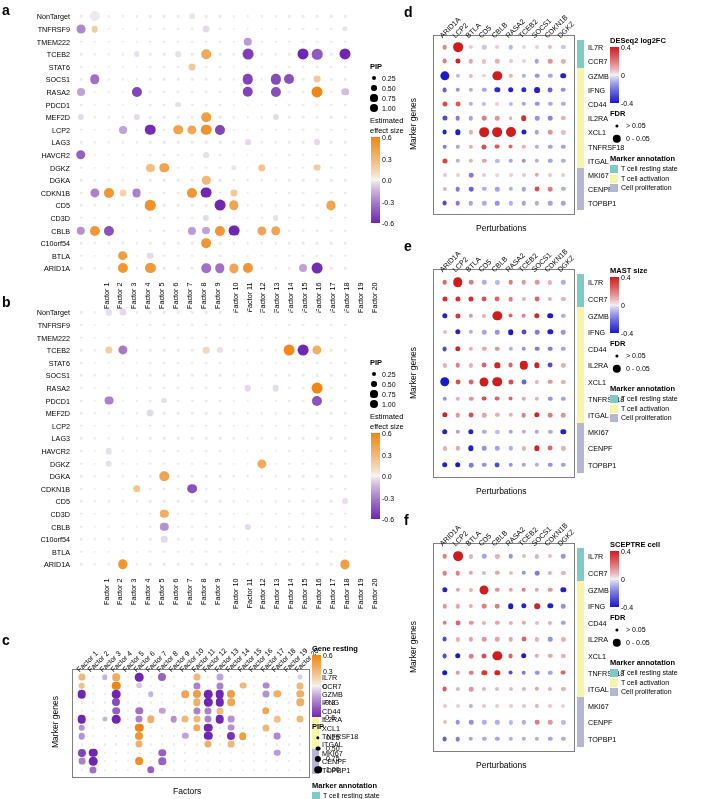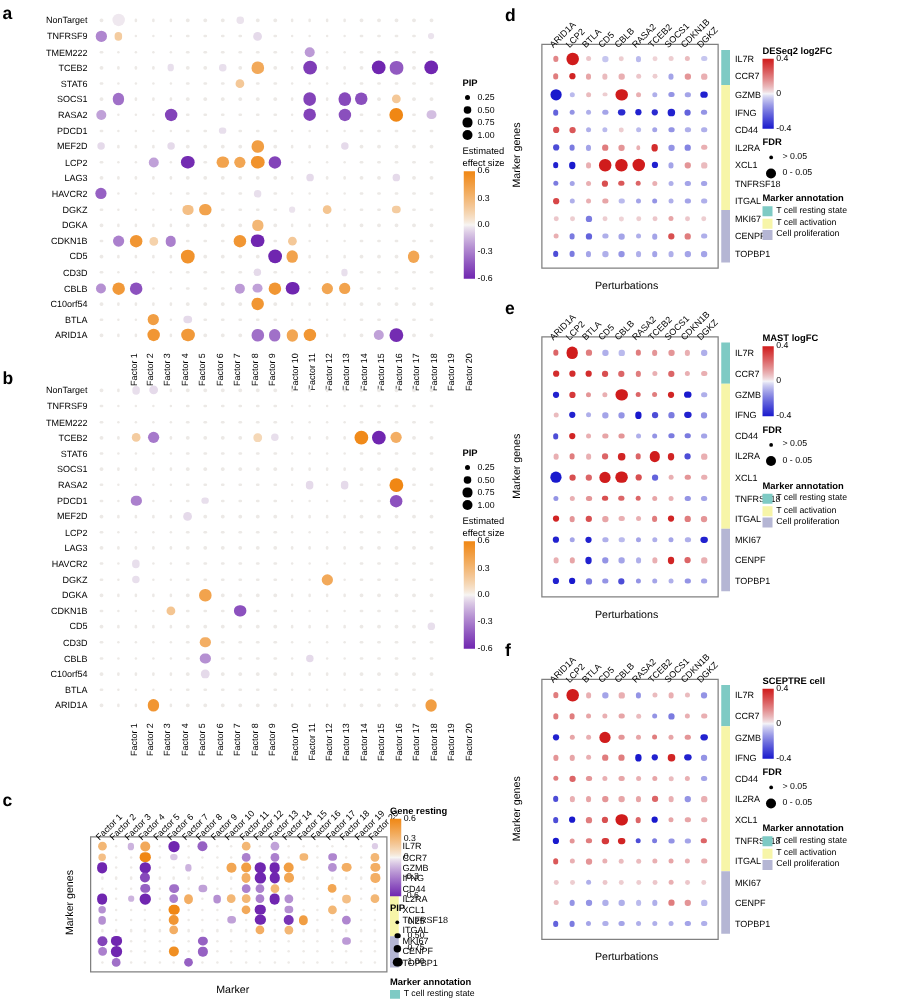--- a/index.html
+++ b/index.html
@@ -1496,21 +1496,21 @@
     <div class="xlab-d" style="left:195.75px;top:665px;">Factor 11</div>
     <div class="xlab-d" style="left:207.25px;top:665px;">Factor 12</div>
     <div class="xlab-d" style="left:218.75px;top:665px;">Factor 13</div>
     <div class="xlab-d" style="left:230.25px;top:665px;">Factor 14</div>
     <div class="xlab-d" style="left:241.75px;top:665px;">Factor 15</div>
     <div class="xlab-d" style="left:253.25px;top:665px;">Factor 16</div>
     <div class="xlab-d" style="left:264.75px;top:665px;">Factor 17</div>
     <div class="xlab-d" style="left:276.25px;top:665px;">Factor 18</div>
     <div class="xlab-d" style="left:287.75px;top:665px;">Factor 19</div>
     <div class="xlab-d" style="left:299.25px;top:665px;">Factor 20</div>
-    <div class="axtitle" style="left:173px;top:785.8px;">Marker</div>
+    <div class="axtitle" style="left:173px;top:785.8px;">Factors</div>
     <div class="axtitle-v" style="left:10px;top:717.4px;width:90px;text-align:center;">Marker genes</div>
     <div class="leg-title" style="position:absolute;left:312px;top:644px;">Gene resting</div>
     <div class="cbar" style="left:312px;top:655px;height:62px;background:linear-gradient(to bottom,#f08714 0.0%,#f08c1d 2.5%,#f19026 5.0%,#f19530 7.5%,#f19939 10.0%,#f19e43 12.5%,#f2a34d 15.0%,#f2a856 17.5%,#f2ad60 20.0%,#f3b26a 22.5%,#f3b775 25.0%,#f3bc7f 27.5%,#f4c18a 30.0%,#f4c695 32.5%,#f4cca0 35.0%,#f5d2ab 37.5%,#f5d8b7 40.0%,#f6dec4 42.5%,#f6e4d1 45.0%,#f6ece0 47.5%,#f7f5f3 50.0%,#ebe3ed 52.5%,#e3d6e9 55.0%,#dbc9e5 57.5%,#d3bee1 60.0%,#ccb3de 62.5%,#c5a8da 65.0%,#be9dd7 67.5%,#b793d3 70.0%,#b189d0 72.5%,#ab80cd 75.0%,#a476ca 77.5%,#9e6dc7 80.0%,#9864c4 82.5%,#925ac1 85.0%,#8c51be 87.5%,#8749bb 90.0%,#8140b8 92.5%,#7b37b6 95.0%,#762fb3 97.5%,#7026b0 100.0%);"></div>
     <div class="cbar-tick" style="left:323px;top:655px;">0.6</div>
     <div class="cbar-tick" style="left:323px;top:670.5px;">0.3</div>
     <div class="cbar-tick" style="left:323px;top:686px;">0</div>
     <div class="cbar-tick" style="left:323px;top:701.5px;">-0.3</div>
     <div class="cbar-tick" style="left:323px;top:717px;">-0.6</div>
     <div class="leg-title" style="position:absolute;left:312px;top:722px;">PIP</div>
     <div style="position:absolute;left:318px;top:738px;width:3.4px;height:3.4px;border-radius:50%;background:#000;transform:translate(-50%,-50%);"></div>
@@ -1838,21 +1838,21 @@
     <div class="xlab-d" style="left:470px;top:265px;">BTLA</div>
     <div class="xlab-d" style="left:483.20000000000005px;top:265px;">CD5</div>
     <div class="xlab-d" style="left:496.40000000000003px;top:265px;">CBLB</div>
     <div class="xlab-d" style="left:509.6px;top:265px;">RASA2</div>
     <div class="xlab-d" style="left:522.8000000000001px;top:265px;">TCEB2</div>
     <div class="xlab-d" style="left:536px;top:265px;">SOCS1</div>
     <div class="xlab-d" style="left:549.2px;top:265px;">CDKN1B</div>
     <div class="xlab-d" style="left:562.4px;top:265px;">DGKZ</div>
     <div class="axtitle" style="left:476px;top:486.20000000000005px;">Perturbations</div>
     <div class="axtitle-v" style="left:368px;top:367.6px;width:90px;text-align:center;">Marker genes</div>
-    <div class="leg-title" style="position:absolute;left:610px;top:266px;">MAST logFC</div>
+    <div class="leg-title" style="position:absolute;left:610px;top:266px;">MAST size</div>
     <div class="cbar" style="left:610px;top:277px;height:56px;background:linear-gradient(to bottom,#d01c1c 0.0%,#d12525 2.5%,#d32d2e 5.0%,#d43637 7.5%,#d63f40 10.0%,#d74849 12.5%,#d95253 15.0%,#da5b5c 17.5%,#dc6466 20.0%,#de6e70 22.5%,#df787a 25.0%,#e18284 27.5%,#e38c8e 30.0%,#e49799 32.5%,#e6a2a4 35.0%,#e8adaf 37.5%,#eab8bb 40.0%,#ecc5c8 42.5%,#eed2d5 45.0%,#f1e0e4 47.5%,#f4f4f8 50.0%,#e0e0f4 52.5%,#d1d1f1 55.0%,#c4c4ef 57.5%,#b8b8ec 60.0%,#acacea 62.5%,#a0a0e8 65.0%,#9595e5 67.5%,#8b8be3 70.0%,#8080e1 72.5%,#7676df 75.0%,#6c6cdd 77.5%,#6262db 80.0%,#5959da 82.5%,#4f4fd8 85.0%,#4646d6 87.5%,#3d3dd4 90.0%,#3434d2 92.5%,#2b2bd0 95.0%,#2222cf 97.5%,#1919cd 100.0%);"></div>
     <div class="cbar-tick" style="left:621px;top:277px;">0.4</div>
     <div class="cbar-tick" style="left:621px;top:305px;">0</div>
     <div class="cbar-tick" style="left:621px;top:333px;">-0.4</div>
     <div class="leg-title" style="position:absolute;left:610px;top:339px;">FDR</div>
     <div style="position:absolute;left:617px;top:356px;width:3.2px;height:3.2px;border-radius:50%;background:#000;transform:translate(-50%,-50%);"></div>
     <div class="leg-txt" style="position:absolute;left:626px;top:352px;">&gt; 0.05</div>
     <div style="position:absolute;left:617px;top:369px;width:8.4px;height:8.4px;border-radius:50%;background:#000;transform:translate(-50%,-50%);"></div>
     <div class="leg-txt" style="position:absolute;left:626px;top:365px;">0 - 0.05</div>
     <div class="leg-title" style="position:absolute;left:610px;top:384px;">Marker annotation</div>

